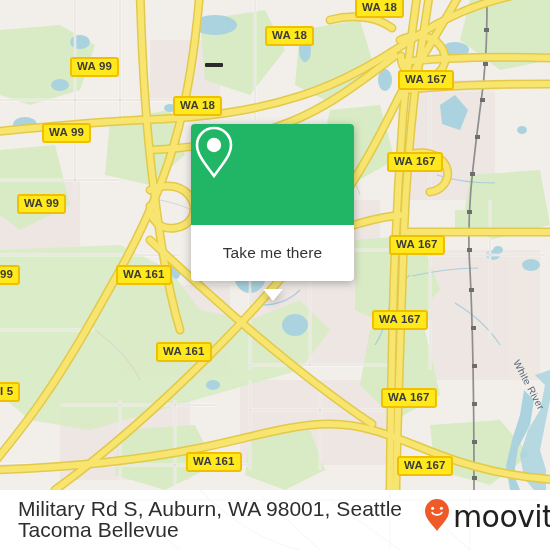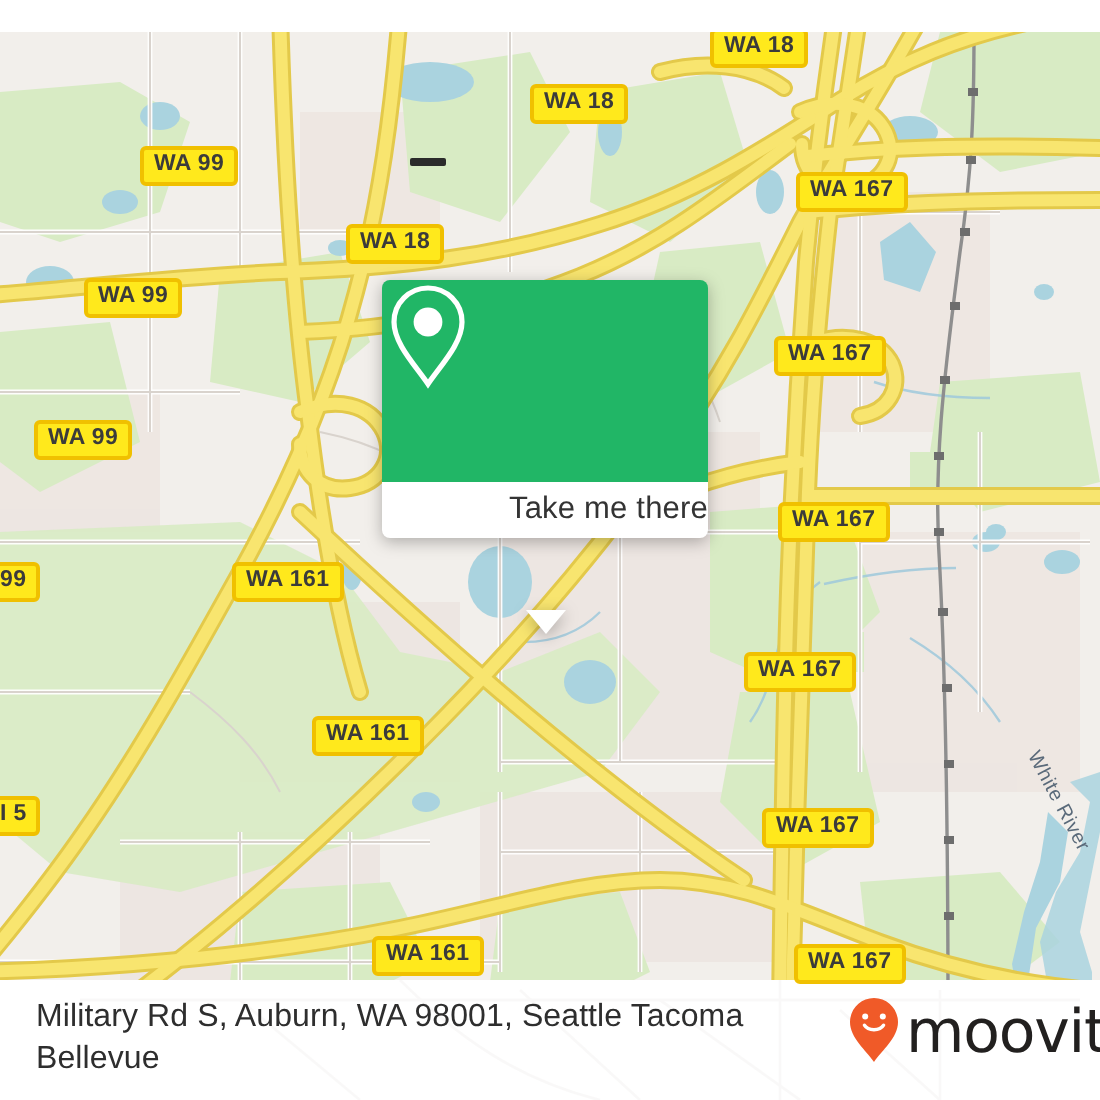--- a/index.html
+++ b/index.html
@@ -1,43 +1,43 @@
 <!DOCTYPE html>
 <html><head>
 <meta charset="utf-8">
 <style>
   html,body{margin:0;padding:0;background:#fff;}
   body{width:550px;height:550px;overflow:hidden;font-family:"Liberation Sans",sans-serif;}
   #app{position:relative;width:550px;height:550px;overflow:hidden;background:#fff;}
 
   
-  #map{position:absolute;left:0;top:16px;width:550px;height:490px;overflow:hidden;background:#7dd3fc;}
+  #map{position:absolute;left:0;top:0;width:550px;height:490px;overflow:hidden;background:#7dd3fc;}
   #map svg{position:absolute;left:0;top:0;}
 
   
   .attrib{position:absolute;left:8px;top:472px;font-size:12.5px;color:#2b2b2b;
           letter-spacing:.1px;white-space:nowrap;z-index:40;}
 
   
   .callout{position:absolute;left:191px;top:124px;width:163px;z-index:60;
            filter:drop-shadow(0 2px 4px rgba(0,0,0,.28));}
   .callout-top{height:101px;border-radius:4px 4px 0 0;display:flex;
                align-items:center;justify-content:center;}
-  .callout-bot{height:28px;background:#fff;border-radius:0 0 4px 4px;
-               display:flex;align-items:center;justify-content:flex-end;}
+  .callout-bot{height:56px;background:#fff;border-radius:0 0 4px 4px;
+               display:flex;align-items:center;justify-content:center;}
   .callout-bot span{font-size:15.5px;color:#343434;letter-spacing:.1px;}
   .callout-tail{position:absolute;left:50%;top:165px;margin-left:-10px;width:0;height:0;
                 border-left:10px solid transparent;border-right:10px solid transparent;
                 border-top:12px solid #fff;}
   .pin-wrap{width:46px;height:56px;}
 
   
   #footer{position:absolute;left:0;top:490px;width:550px;height:60px;background:#fff;overflow:hidden;}
   #footer-watermark{position:absolute;left:0;top:-490px;width:550px;height:550px;opacity:.1;}
-  .addr{position:absolute;left:18px;top:498px;width:390px;font-size:16px;line-height:21px;
+  .addr{position:absolute;left:18px;top:498px;width:390px;font-size:21px;line-height:21px;
         color:#2e2e2e;letter-spacing:.05px;z-index:5;}
   .brand{position:absolute;left:424px;top:500px;height:34px;z-index:5;
          display:flex;align-items:center;gap:3px;}
   .brand-name{font-size:30px;font-weight:400;color:#22201f;letter-spacing:-.6px;
               line-height:30px;font-family:"DejaVu Sans",sans-serif;}
 
   
   .shield{position:absolute;z-index:30;background:#ffe91c;border:2px solid #f0c000;
           border-radius:3px;color:#3b3b3b;font-size:11.5px;font-weight:700;
           padding:1px 5px 2px 5px;letter-spacing:.2px;white-space:nowrap;

